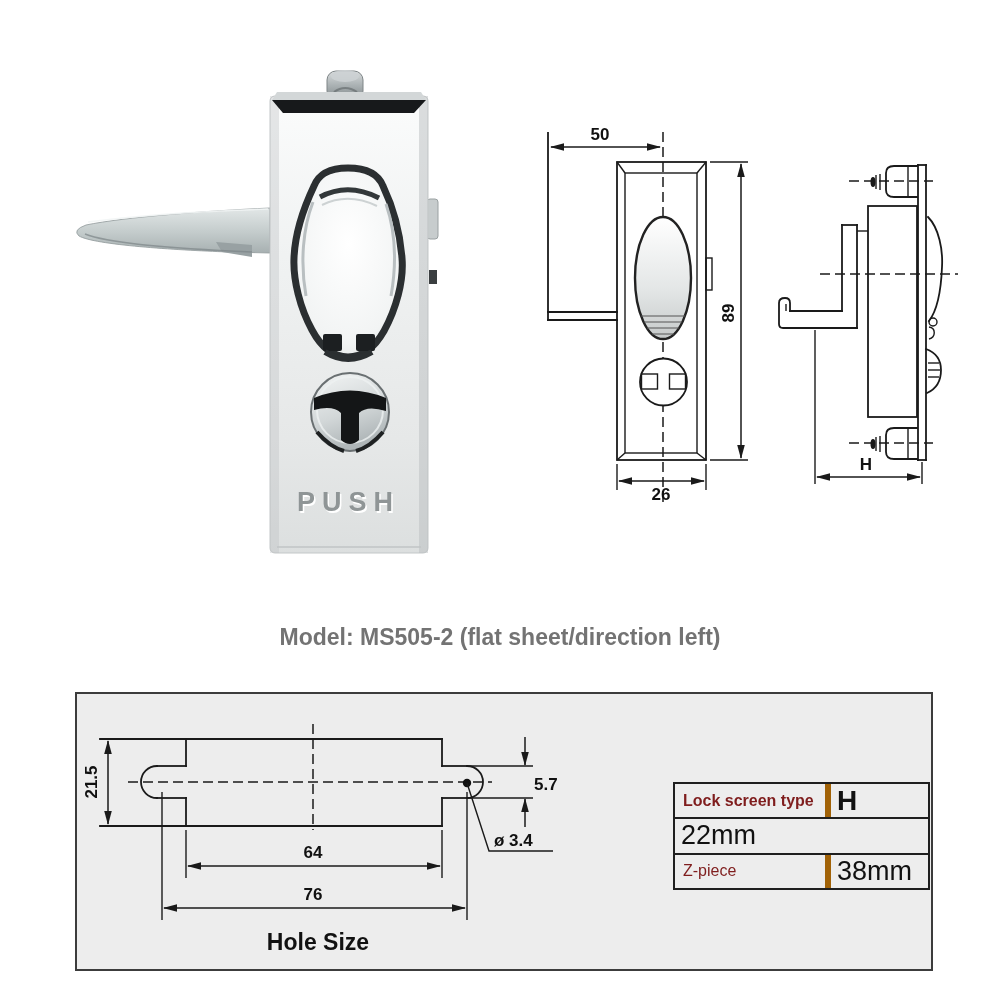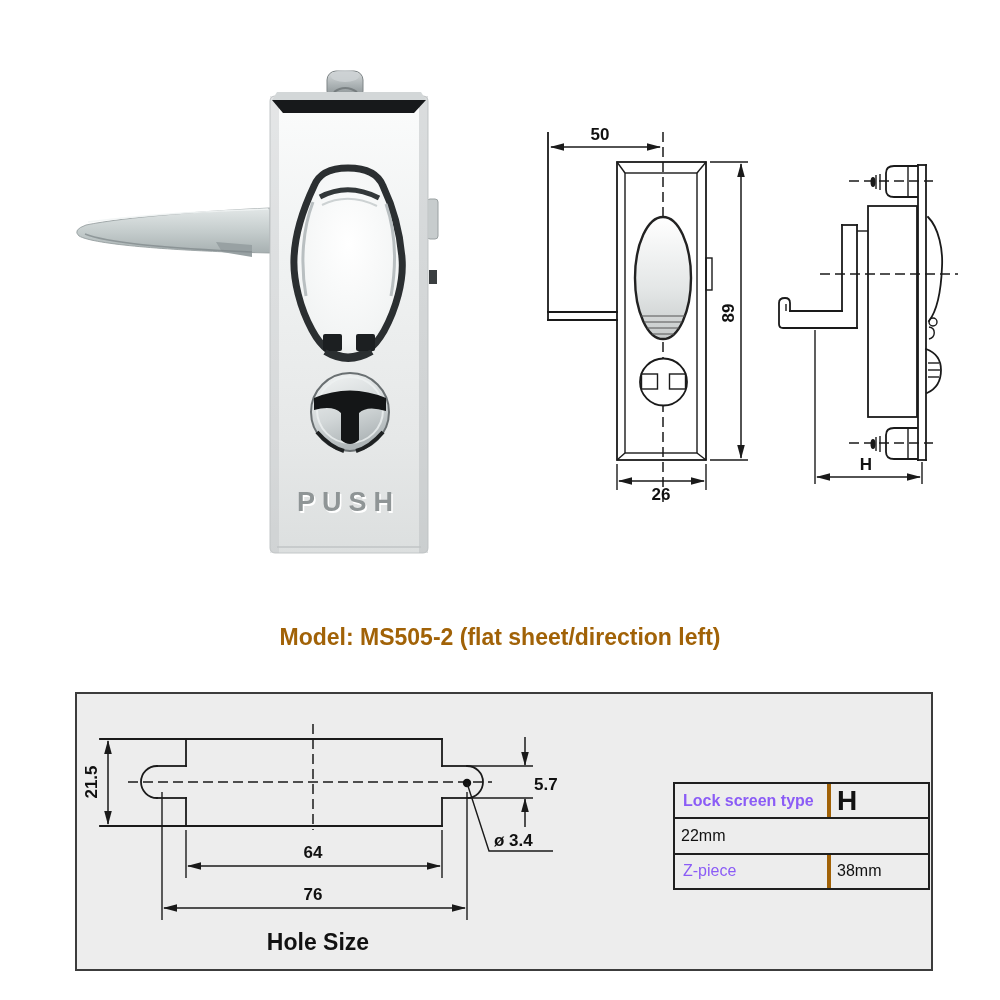--- a/index.html
+++ b/index.html
@@ -11,29 +11,29 @@
   .lnt{stroke:#1a1a1a;stroke-width:1.4;fill:none;}
   .cl{stroke:#1a1a1a;stroke-width:1.5;fill:none;stroke-dasharray:10 5;}
   .dim{stroke:#1a1a1a;stroke-width:1.5;fill:none;}
   .dimtxt{font:bold 17px "Liberation Sans","DejaVu Sans",sans-serif;fill:#111;}
   .bigtxt{font:bold 23px "Liberation Sans","DejaVu Sans",sans-serif;fill:#111;}
   
   .hole-panel{position:absolute;left:75px;top:692px;width:858px;height:279px;
               background:#ededed;border:2px solid #3c3c3c;box-sizing:border-box;z-index:1;}
   
   .spec-line{position:absolute;left:0;top:624px;width:1000px;display:flex;justify-content:center;
-             gap:38px;font-weight:bold;font-size:23px;color:#a16207;z-index:3;white-space:nowrap;}
+             gap:38px;font-weight:bold;font-size:23px;color:#737373;z-index:3;white-space:nowrap;}
   
   .spec-table{position:absolute;left:673px;top:782px;width:257px;height:108px;z-index:3;
               border:2px solid #1f1f1f;box-sizing:border-box;display:flex;flex-direction:column;}
   .spec-row{flex:1;display:flex;border-bottom:2px solid #1f1f1f;box-sizing:border-box;}
   .spec-row:last-child{border-bottom:none;text-align:center;}
-  .spec-cell-label{width:156px;border-right:4px solid #a16207;box-sizing:border-box;display:flex;
-                   align-items:center;padding-left:8px;font-size:16px;color:#8b5cf6;}
-  .spec-cell-value{flex:1;display:flex;align-items:center;padding-left:6px;font-size:16px;color:#111;}
+  .spec-cell-label{width:156px;border-right:6px solid #a16207;box-sizing:border-box;display:flex;
+                   align-items:center;padding-left:8px;font-size:16px;color:#7f1d1d;}
+  .spec-cell-value{flex:1;display:flex;align-items:center;padding-left:6px;font-size:27px;color:#111;}
   .spec-row.head .spec-cell-label{font-weight:bold;}
   .spec-row.head .spec-cell-value{font-weight:bold;font-size:28px;}
 </style>
 </head>
 <body>
 
 <div class="page">
 
   <div class="hole-panel"></div>
 

